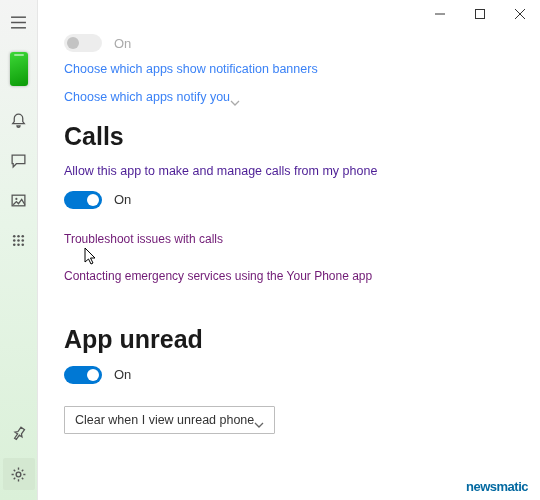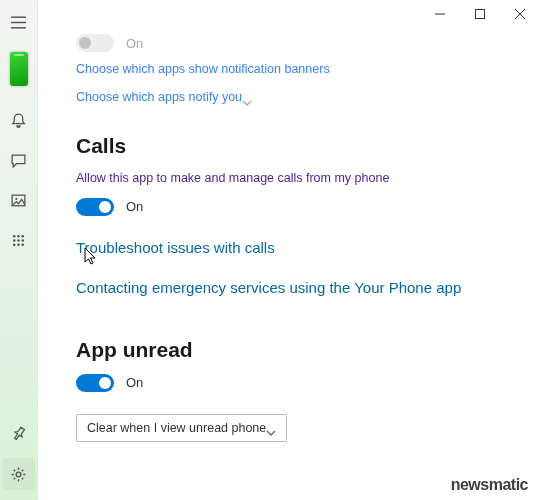--- a/index.html
+++ b/index.html
@@ -74,21 +74,21 @@
   .phone-thumb:before {
     content:"";
     position:absolute;
     top:2px; left:4px;
     width:10px; height:2px;
     background:rgba(255,255,255,0.5);
     border-radius:1px;
   }
   .main {
     flex: 1;
-    padding: 34px 22px 10px 38px;
+    padding: 34px 22px 10px 26px;
     overflow-y: auto;
   }
   .toggle-row {
     display: flex;
     align-items: center;
     gap: 12px;
     margin-bottom: 10px;
   }
   .toggle {
     width: 38px;
@@ -113,42 +113,42 @@
   .toggle-label { font-size: 13px; color: #333; }
   .toggle-label.disabled { color: #aaa; }
   .hint {
     font-size: 12.5px;
     color: #3b82f6;
     margin-bottom: 14px;
   }
   .chev-row {
     display: flex;
     align-items: center;
-    margin-bottom: 30px;
+    margin-bottom: 18px;
   }
   .chev-down {
     width: 10px; height: 6px;
     display:inline-block;
   }
   .chev-down svg { width:10px; height:6px; }
   h3.section {
-    font-size: 21px;
+    font-size: 25px;
     font-weight: 600;
     color: #1a1a1a;
     margin-bottom: 12px;
   }
   .desc {
     font-size: 12.5px;
     color: #4c1d95;
     margin-bottom: 10px;
     line-height: 1.4;
   }
   .link {
-    font-size: 15px;
-    color: #0369a1;
+    font-size: 12px;
+    color: #701a75;
     margin-bottom: 12px;
     display: block;
     margin-top: 23px;
   }
   .spacer-30 { height: 30px; }
   .dropdown {
     display: inline-flex;
     align-items: center;
     justify-content: space-between;
     border: 1px solid #bdbdbd;
@@ -164,24 +164,24 @@
     left: 84px;
     top: 247px;
     width: 14px;
     height: 20px;
     z-index: 5;
   }
   .watermark {
     position: absolute;
     right: 12px;
     bottom: 6px;
-    font-size: 16px;
+    font-size: 13px;
     font-weight: 700;
     letter-spacing: -0.5px;
-    color: #404040;
+    color: #0369a1;
     z-index: 20;
   }
 </style>
 </head>
 <body>
 
 <div class="window-controls">
   <div class="win-btn">
     <svg viewBox="0 0 10 10">
         <line x1="0" y1="5" x2="10" y2="5" stroke="#333" stroke-width="1"></line>

